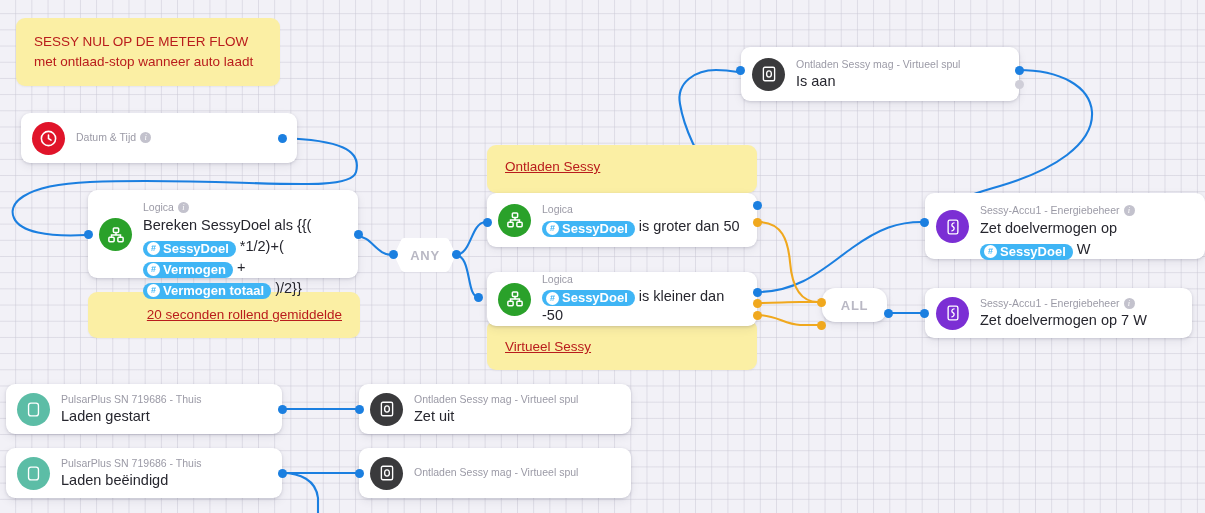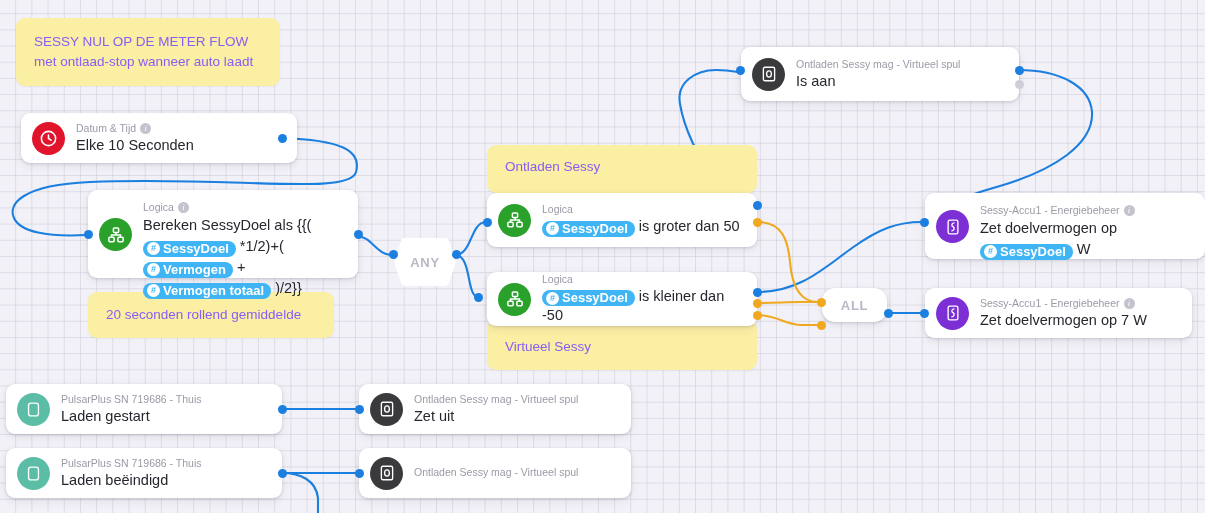--- a/index.html
+++ b/index.html
@@ -100,28 +100,28 @@
     font-size: 9px;
     font-weight: bold;
     line-height: 13px;
   }
 
   
   .note {
     position: absolute;
     background: #fbefa4;
     border-radius: 9px;
-    color: #8b5cf6;
+    color: #b91c1c;
     font-size: 13.5px;
     line-height: 20px;
     padding: 14px 18px;
     z-index: 2;
     box-shadow: 0 1px 2px rgba(40,40,70,0.06);
   }
-  .note-behind { z-index: 2; }
+  .note-behind { z-index: 2; text-decoration: underline; }
 
   
   .op {
     position: absolute;
     background: #ffffff;
     display: flex; align-items: center; justify-content: center;
     font-size: 13px;
     font-weight: bold;
     letter-spacing: 0.7px;
     color: #b9b8c4;
@@ -178,21 +178,21 @@
 
     <path class="edge edge-blue" d="M282,473 L359,473"></path>
 
     <path class="edge edge-blue" d="M282,473 C300,473 316,480 318,498 L318,513"></path>
   </svg>
 
   <div class="note" style="left:16px; top:18px; width:264px;">
     <span>SESSY NUL OP DE METER FLOW met ontlaad-stop wanneer auto laadt</span>
   </div>
 
-  <div class="note note-behind" style="left:88px; top:292px; width:246px; height:46px; padding-top:13px;">
+  <div class="note note-behind" style="left:88px; top:292px; width:272px; height:46px; padding-top:13px;text-align:right;">
     <span>20 seconden rollend gemiddelde</span>
   </div>
 
   <div class="note note-behind" style="left:487px; top:145px; width:270px; height:48px; padding-top:12px;">
     <span>Ontladen Sessy</span>
   </div>
 
   <div class="note note-behind" style="left:487px; top:320px; width:270px; height:50px; padding-top:17px;">
     <span>Virtueel Sessy</span>
   </div>
@@ -202,21 +202,20 @@
       <svg class="gl" width="19" height="19" viewBox="0 0 24 24" fill="none" stroke="#ffffff" stroke-width="2" stroke-linecap="round">
         <circle cx="12" cy="12" r="9"></circle>
           <path d="M12 7.5 L12 12 L15.2 14"></path>
       </svg>
     </div>
     <div class="node-body">
       <div class="node-sub">
         <span>Datum &amp; Tijd</span>
         <span class="info-dot">i</span>
       </div>
-      <div class="node-title">Elke 10  Seconden</div>
     </div>
   </div>
   <div class="port port-out-blue" style="left:278px; top:134px;"></div>
 
   <div class="node" style="left:88px; top:190px; width:270px; height:88px; align-items:flex-start; padding-top:11px;">
     <div class="node-icon" style="background:#2aa12a; margin-top:17px;">
       <svg class="gl" width="18" height="18" viewBox="0 0 24 24" fill="none" stroke="#ffffff" stroke-width="2">
         <rect x="8.5" y="2.5" width="7" height="6" rx="1.2"></rect>
         <rect x="2.5" y="15" width="7" height="6" rx="1.2"></rect>
         <rect x="14.5" y="15" width="7" height="6" rx="1.2"></rect>
@@ -236,21 +235,21 @@
             <span>Vermogen</span>
           </span> <span>+</span> <span class="chip">
             <span class="hash">#</span>
             <span>Vermogen totaal</span>
           </span> <span>)/2}}</span></div>
     </div>
   </div>
   <div class="port port-in-blue" style="left:84px; top:230px;"></div>
   <div class="port port-out-blue" style="left:354px; top:230px;"></div>
 
-  <div class="op op-any" style="left:394px; top:238px; width:62px; height:48px;">
+  <div class="op op-any" style="left:394px; top:238px; width:62px; height:34px;">
     <span>ANY</span>
   </div>
   <div class="port port-in-blue" style="left:389px; top:250px;"></div>
   <div class="port port-out-blue" style="left:452px; top:250px;"></div>
 
   <div class="node" style="left:487px; top:193px; width:270px; height:54px;">
     <div class="node-icon" style="background:#2aa12a;">
       <svg class="gl" width="18" height="18" viewBox="0 0 24 24" fill="none" stroke="#ffffff" stroke-width="2">
         <rect x="8.5" y="2.5" width="7" height="6" rx="1.2"></rect>
         <rect x="2.5" y="15" width="7" height="6" rx="1.2"></rect>

